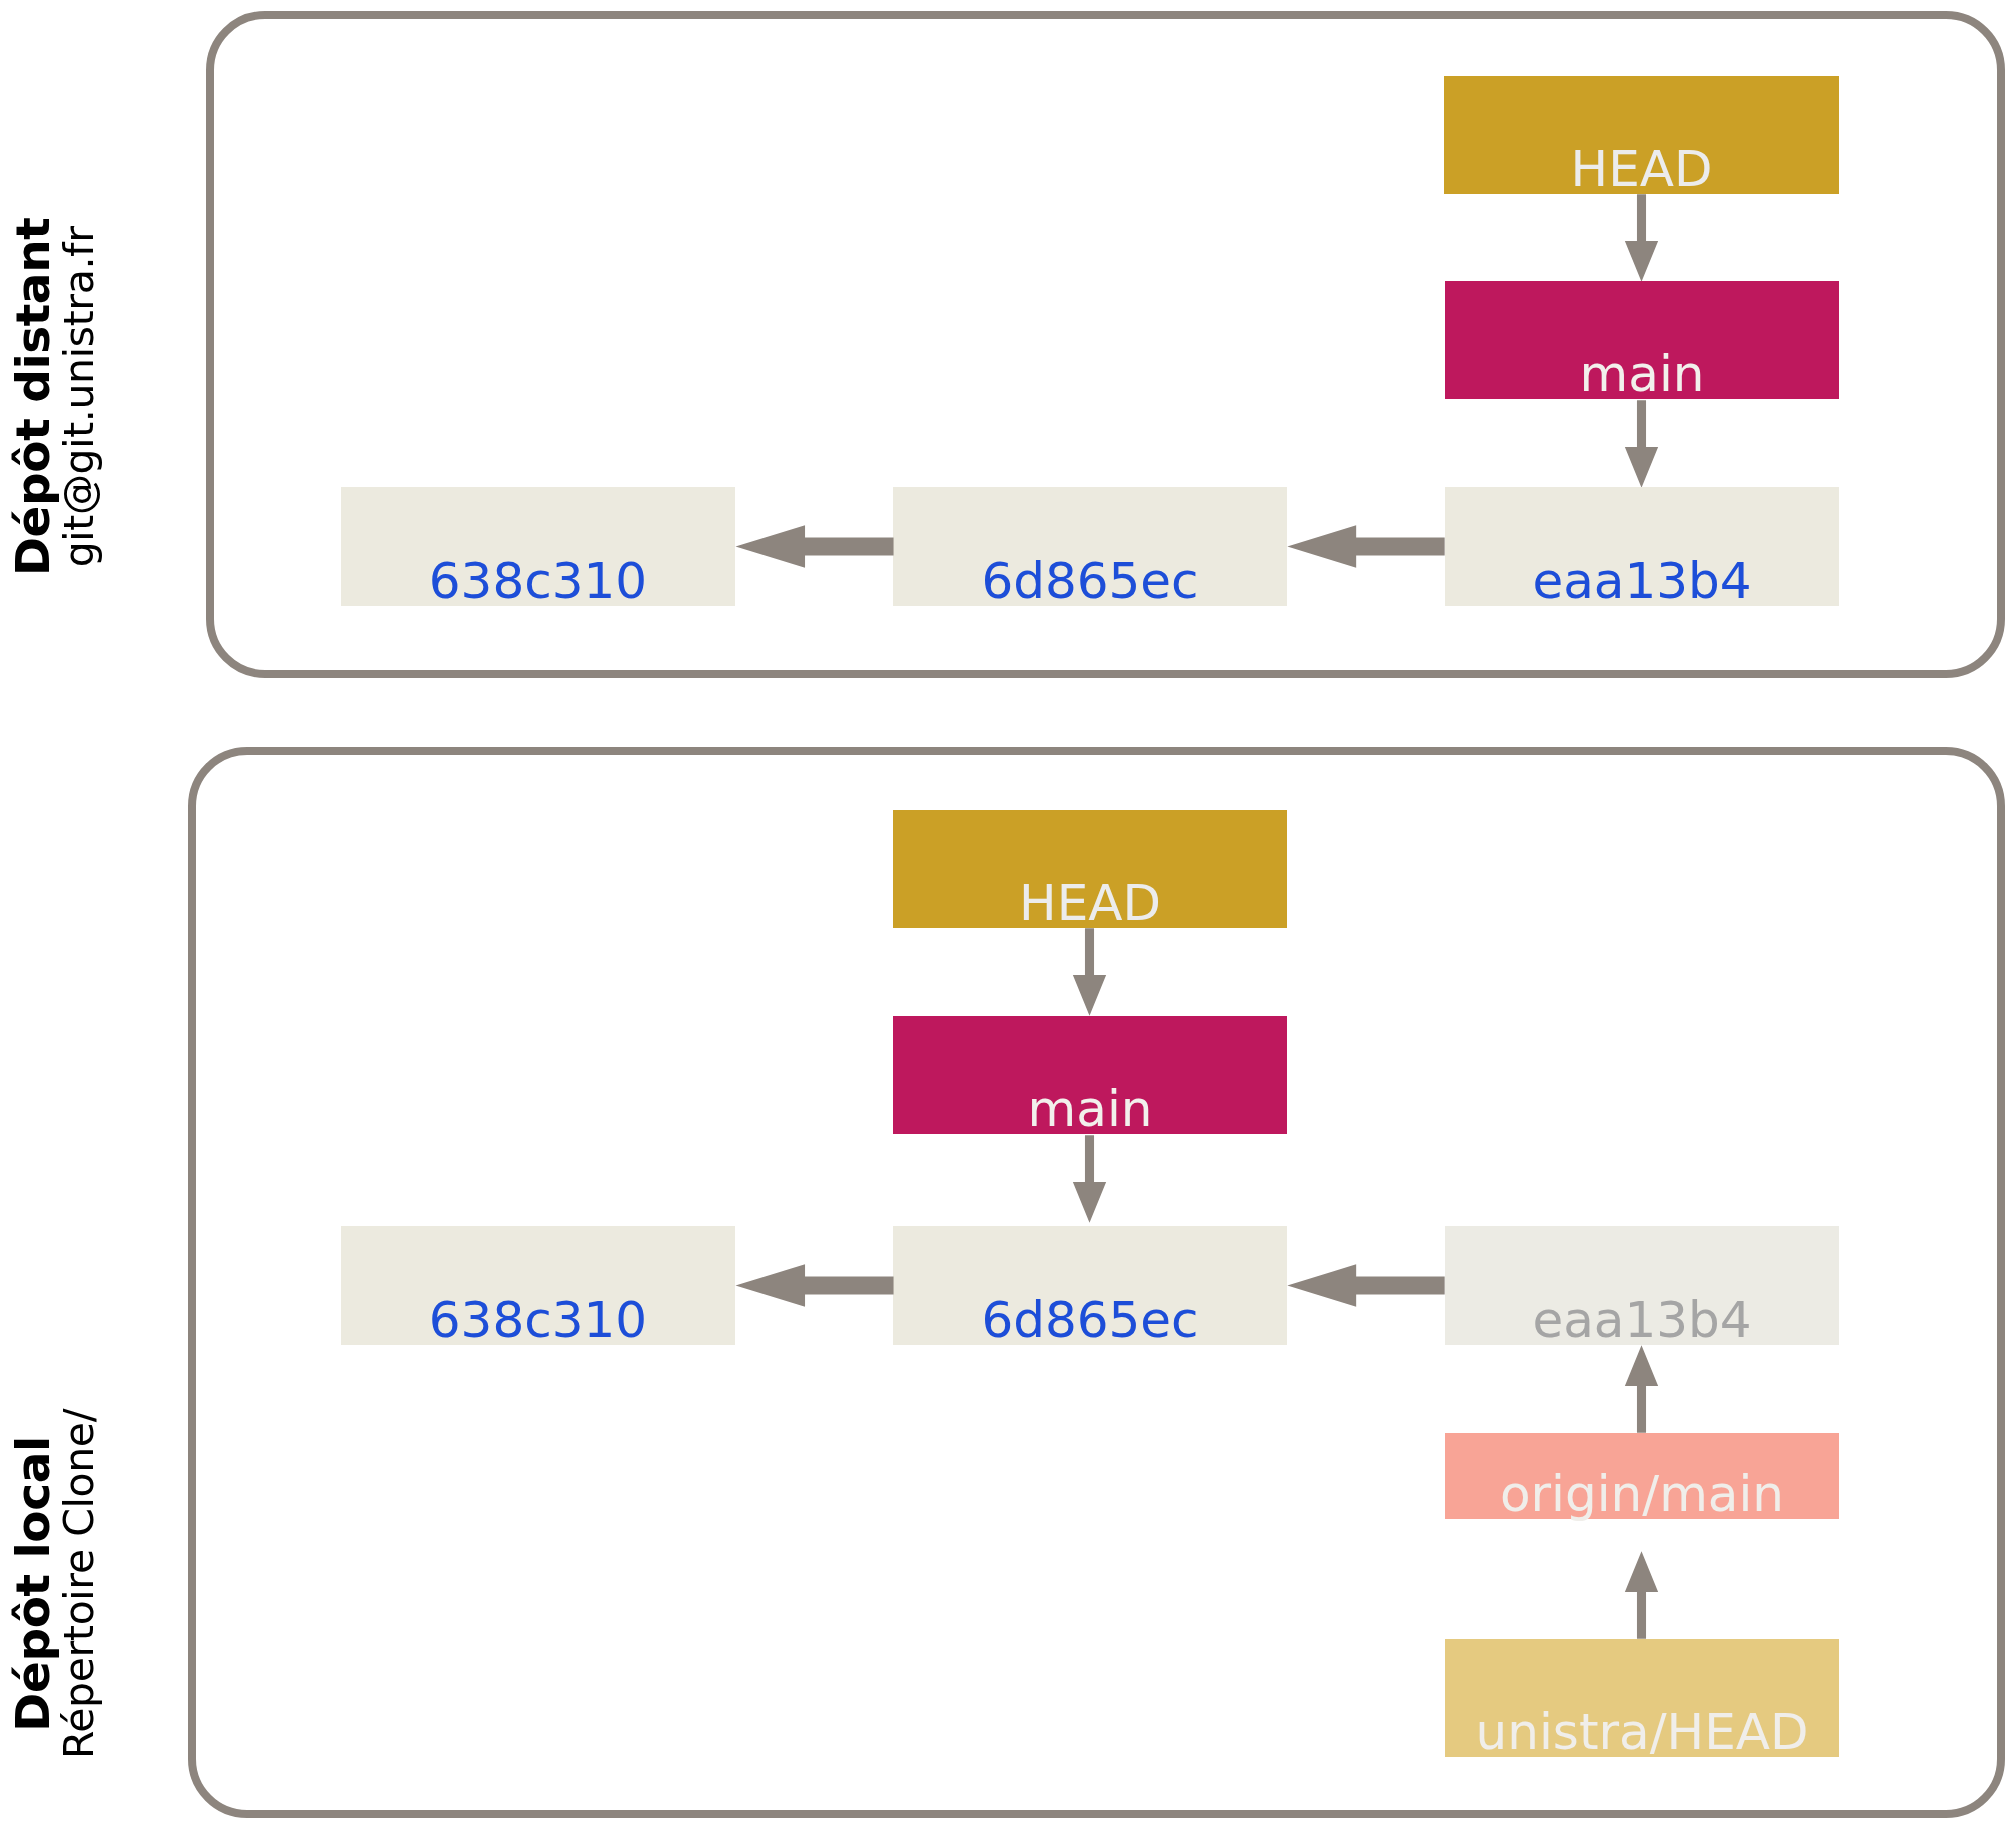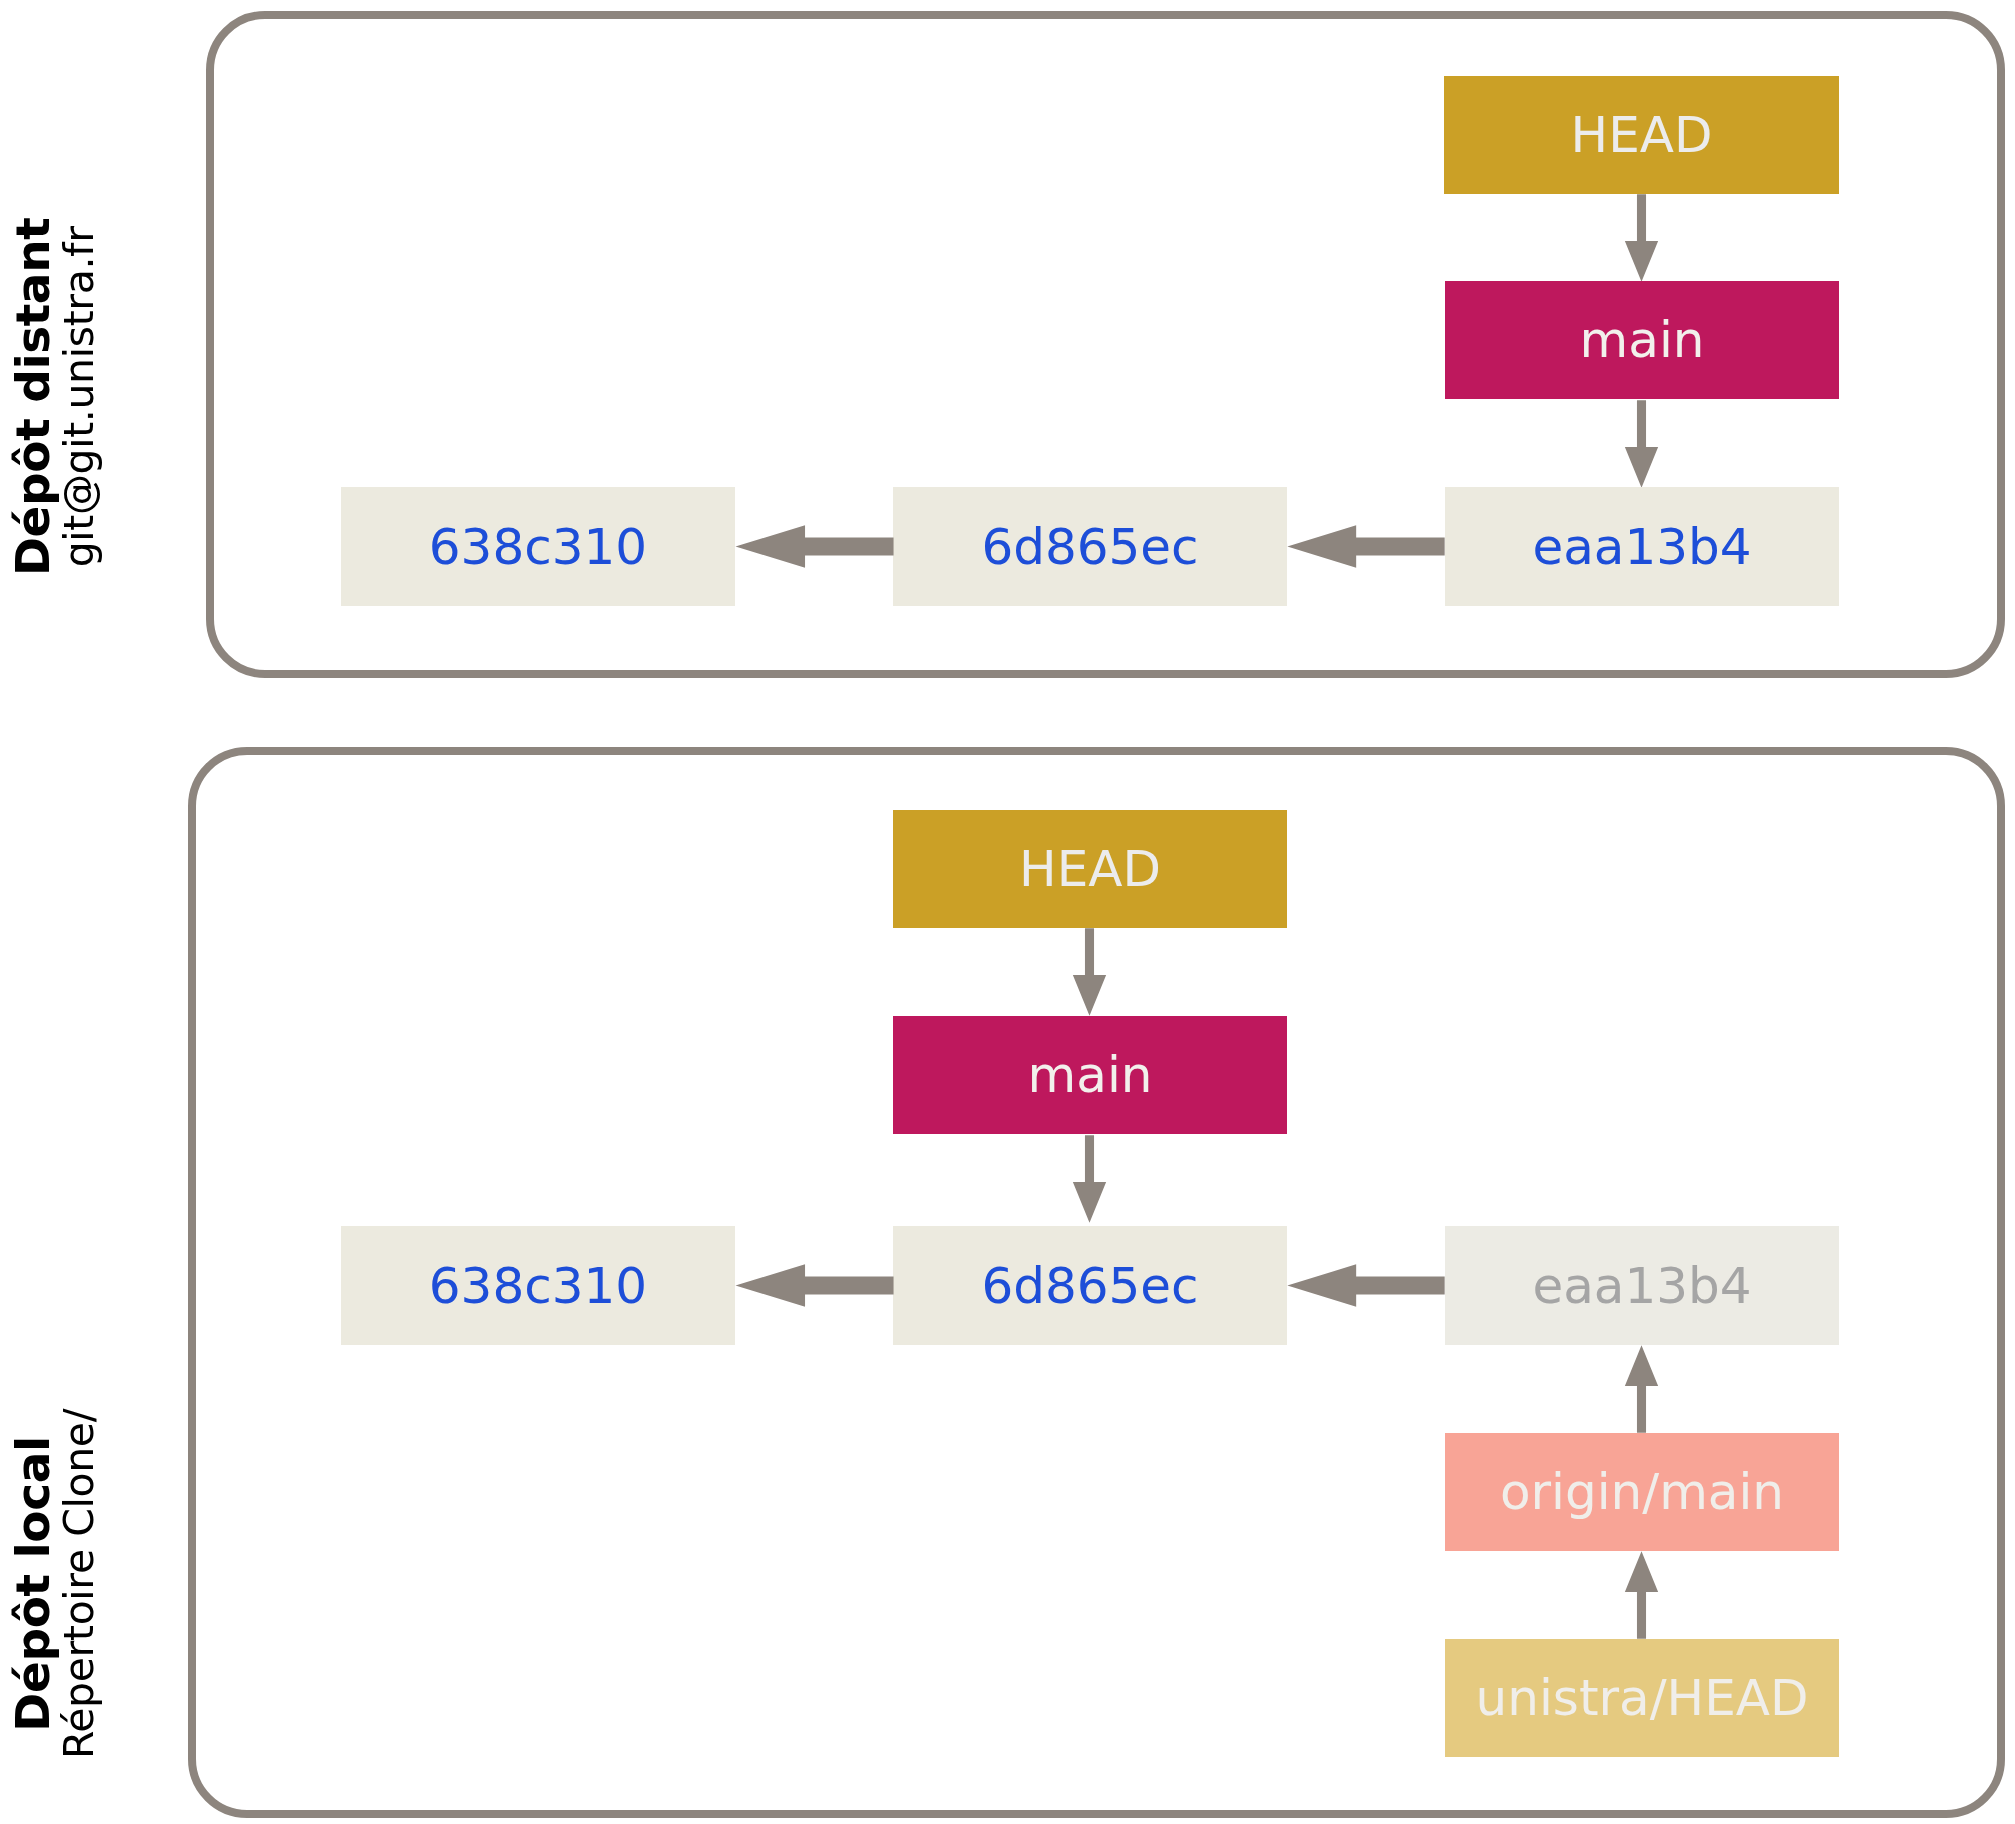--- a/index.html
+++ b/index.html
@@ -66,21 +66,21 @@
   #label-local {
     left: 7.6px;
     top: 1759px;
   }
 
   
   .node {
     position: absolute;
     box-sizing: border-box;
     display: flex;
-    align-items: center;
+    align-items: flex-end;
     justify-content: center;
     font-size: 50px;
     line-height: 1;
     white-space: nowrap;
   }
   .node.commit {
     background: #eceadf;
     color: #1d4ed8;
   }
   .node.commit-faded {
@@ -219,21 +219,21 @@
       <path d="M209 27 v24 H92 v16 L0 39 L92 11 v16 z" fill="#8d857e"></path>
     </svg>
   </div>
 
   <div class="arrow" style="left:1612px; top:1345px; width:59px; height:88px;">
     <svg width="59" height="88" viewBox="0 0 78 116" aria-hidden="true">
       <path d="M39 0 L61 54 h-16 v62 h-12 V54 h-16 z" fill="#8d857e"></path>
     </svg>
   </div>
 
-  <div class="node remote-branch" style="left:1445px; top:1433px; width:394px; height:118px;">
+  <div class="node remote-branch" style="left:1445px; top:1433px; width:394px; height:86px;">
     <span>origin/main</span>
   </div>
 
   <div class="arrow" style="left:1612px; top:1551px; width:59px; height:88px;">
     <svg width="59" height="88" viewBox="0 0 78 116" aria-hidden="true">
       <path d="M39 0 L61 54 h-16 v62 h-12 V54 h-16 z" fill="#8d857e"></path>
     </svg>
   </div>
 
   <div class="node remote-head" style="left:1445px; top:1639px; width:394px; height:118px;">

